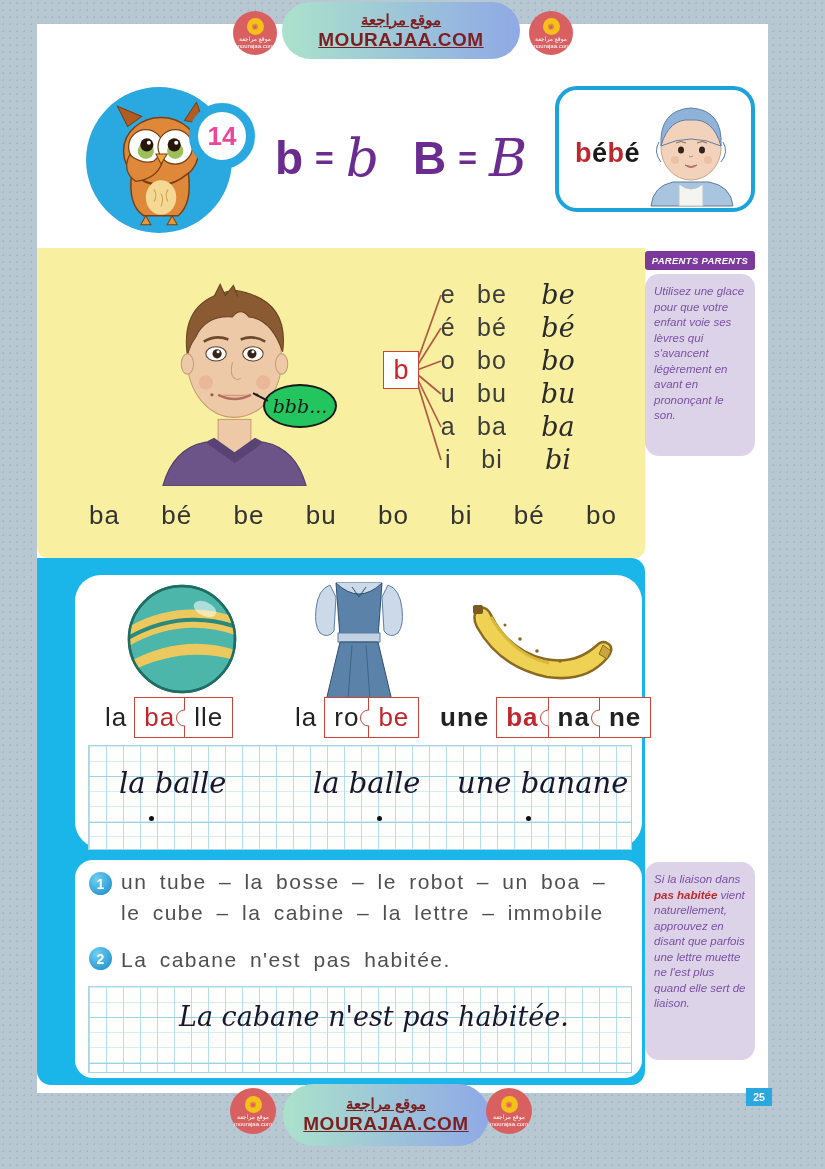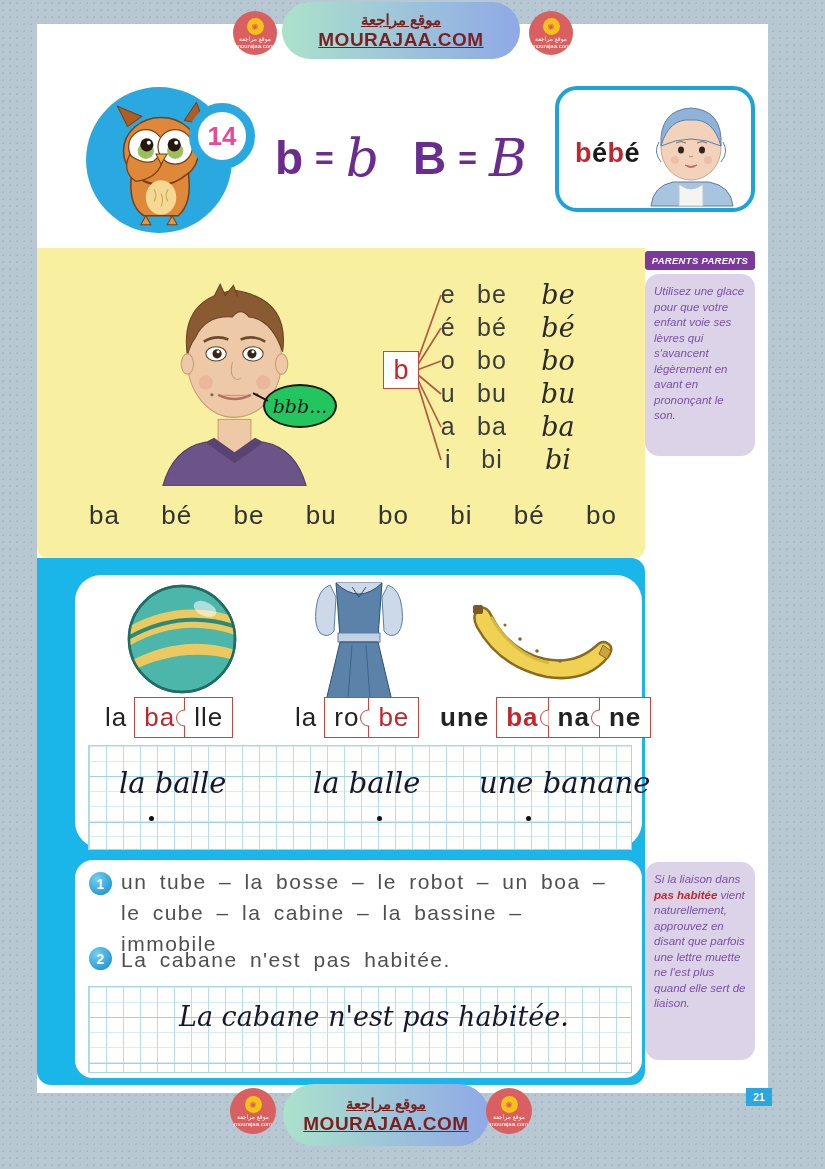--- a/index.html
+++ b/index.html
@@ -334,39 +334,39 @@
         <span class="pbox">
           <span class="pcell red">ba</span>
           <span class="pcell">na</span>
           <span class="pcell">ne</span>
         </span>
       </div>
 
       <div class="ruled ruled1">
         <span class="gword" style="left:30px; top:20px;">la balle</span>
         <span class="gword" style="left:224px; top:20px;">la balle</span>
-        <span class="gword" style="left:390px; top:20px;">une banane</span>
+        <span class="gword" style="left:368px; top:20px;">une banane</span>
         <span class="gdot" style="left:60px; top:70px;"></span>
         <span class="gdot" style="left:288px; top:70px;"></span>
         <span class="gdot" style="left:437px; top:70px;"></span>
       </div>
     </div>
 
     <div class="wbox2">
       <div class="numc" style="left:14px; top:12px;">1</div>
-      <div class="extext" style="left:46px; top:6px; width:505px;">un tube – la bosse – le robot – un boa – le cube – la cabine – la bassine – immobile</div>
+      <div class="extext" style="left:46px; top:6px; width:505px;">un tube – la bosse – le robot – un boa – le cube – la cabine – la lettre – immobile</div>
       <div class="numc" style="left:14px; top:87px;">2</div>
       <div class="extext" style="left:46px; top:84px; width:505px;">La cabane n'est pas habitée.</div>
       <div class="ruled ruled2">
         <span class="gword" style="left:90px; top:14px; font-size:27px;">La cabane n'est pas habitée.</span>
       </div>
     </div>
   </div>
 
-  <div class="page-tab">21</div>
+  <div class="page-tab">25</div>
 </div>
 
 <div class="pill pill-top">
   <span class="ar" dir="rtl">موقع مراجعة</span>
   <span class="lat">MOURAJAA.COM</span>
 </div>
 <div class="site-badge sb-tl">
   <span class="logo">◉</span>
   <span class="l1" dir="rtl">موقع مراجعة</span>
   <span class="l2">mourajaa.com</span>

